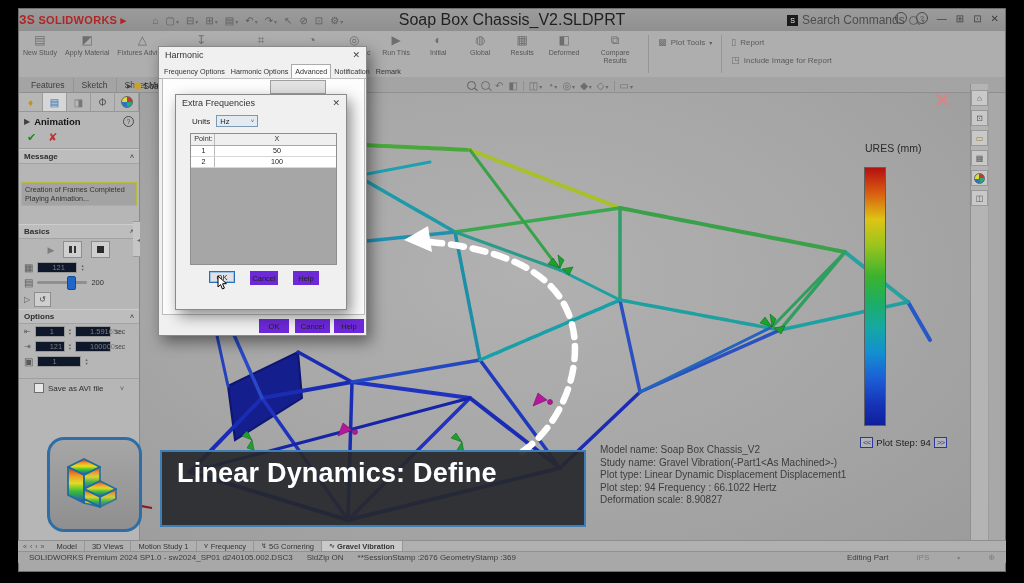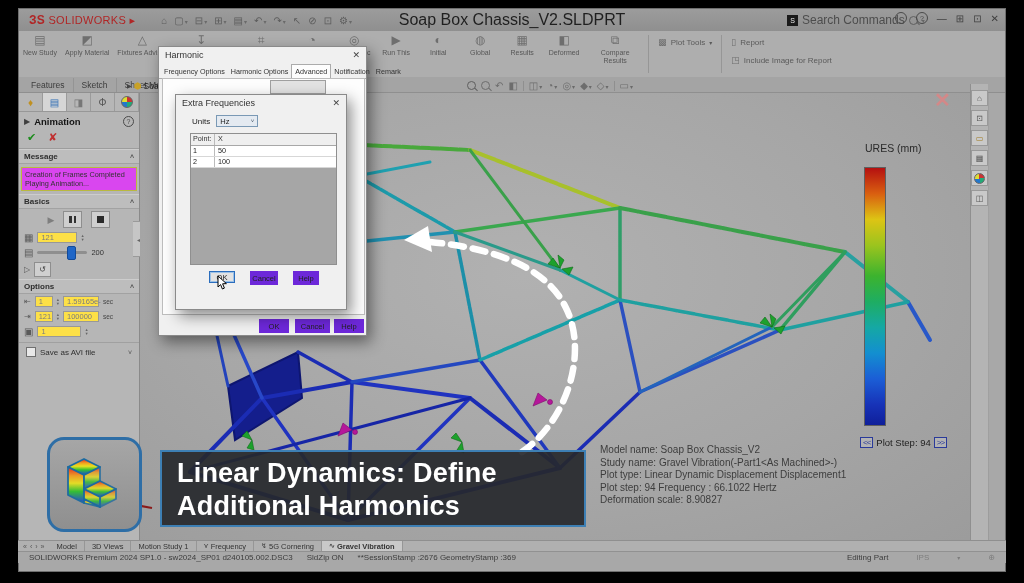--- a/index.html
+++ b/index.html
@@ -3,21 +3,21 @@
 <meta charset="utf-8">
 <style>
   html,body{margin:0;padding:0;background:#000;width:1024px;height:583px;overflow:hidden;
     font-family:"Liberation Sans",sans-serif;-webkit-font-smoothing:antialiased;}
   .abs{position:absolute;}
   #stage{position:relative;width:1024px;height:583px;background:#000;}
   
   #win{left:18px;top:8px;width:988px;height:564px;background:#a8a8a8;border:1px solid #6e6e6e;box-sizing:border-box;}
   
   #titlebar{left:0;top:0;width:100%;height:22px;background:linear-gradient(#9c9c9c,#8f8f8f);display:flex;align-items:center;}
-  .brandmark{color:#b02626;font-weight:normal;font-size:11px;margin-left:10px;letter-spacing:.3px;}
+  .brandmark{color:#b02626;font-weight:bold;font-size:11px;margin-left:0;letter-spacing:.3px;}
   .brandmark b{font-size:12px;}
   .qicons{display:flex;align-items:center;gap:7px;margin-left:26px;color:#5c5c5c;font-size:10px;}
   .qic{cursor:default;}
   .dd::after{content:"▾";font-size:6px;color:#6a6a6a;margin-left:1px;}
   .doc-title{position:absolute;left:0;right:0;text-align:center;font-size:16px;color:#1f1f1f;pointer-events:none;}
   .search-box{position:absolute;right:66px;top:4px;width:152px;height:14px;display:flex;align-items:center;gap:4px;}
   .sq-ic{width:11px;height:11px;background:#1a1a1a;color:#eee;font-size:7px;display:flex;align-items:center;justify-content:center;}
   .search-txt{font-size:12px;color:#4d4d4d;}
   .mag{width:7px;height:7px;border:1.4px solid #5f5f5f;border-radius:50%;position:relative;display:inline-block;}
   .mag::after{content:"";position:absolute;width:4px;height:1.4px;background:#5f5f5f;transform:rotate(45deg);right:-3px;bottom:-1px;}
@@ -40,34 +40,34 @@
   .pmtab{flex:1;display:flex;align-items:center;justify-content:center;font-size:10px;border-right:1px solid #9b9b9b;}
   .pmtab.active{background:#d6d6d6;}
   .wheel{width:10px;height:10px;border-radius:50%;background:conic-gradient(#c33 0 25%,#2a7 25% 50%,#27c 50% 75%,#dd3 75% 100%);border:1px solid #666;}
   .pnl-hdr{display:flex;align-items:center;height:18px;padding:0 5px;gap:4px;}
   .pnl-hdr .play{color:#3f3f3f;font-size:8px;}
   .pnl-hdr .t{font-weight:bold;font-size:9.5px;color:#141414;}
   .pnl-hdr .help{margin-left:auto;}
   .confirm{display:flex;gap:12px;padding:1px 8px 4px;border-bottom:1px solid #9d9d9d;}
   .sect{height:13px;background:#bdbdbd;border-top:1px solid #cdcdcd;border-bottom:1px solid #a2a2a2;display:flex;align-items:center;padding:0 5px;font-size:8px;font-weight:bold;color:#2e2e2e;}
   .sect .car{margin-left:auto;color:#555;font-size:7px;}
-  .msgbox{margin:3px 2px;background:#d946ef;border:1px solid #b9b93f;padding:2px 3px;font-size:7.3px;line-height:9px;color:#333;}
+  .msgbox{margin:18px 2px;background:#a3a3a3;border:1px solid #b9b93f;padding:2px 3px;font-size:7.3px;line-height:9px;color:#333;}
   .row{display:flex;align-items:center;gap:4px;padding:2px 5px;}
   .tbtn{width:17px;height:15px;background:#cfcfcf;border:1px solid #8e8e8e;display:flex;align-items:center;justify-content:center;}
   .pbars{display:flex;gap:2px;}
   .pbars i{width:2.5px;height:7px;background:#333;}
   .stopsq{width:7px;height:7px;background:#2a2a2a;}
-  .fld{background:#fde047;border:1px solid #989898;color:#7c7c7c;font-size:7.5px;height:11px;display:flex;align-items:center;padding:0 3px;box-sizing:border-box;text-align:center;}
+  .fld{background:#0f172a;border:1px solid #989898;color:#7c7c7c;font-size:7.5px;height:11px;display:flex;align-items:center;padding:0 14px;box-sizing:border-box;text-align:center;}
   .spin{display:flex;flex-direction:column;font-size:4.5px;line-height:4px;color:#666;}
   .ic{color:#5a5a5a;font-size:10px;}
   .track{position:relative;width:50px;height:3px;background:#8f8f8f;border-radius:2px;}
   .thumb{position:absolute;top:-5px;width:7px;height:12px;background:#1f66c7;border:1px solid #124a99;border-radius:2px;}
   .sec-lb{font-size:6.5px;color:#444;}
   .chk{width:8px;height:8px;background:#e8e8e8;border:1px solid #6f6f6f;}
-  .avi{display:flex;align-items:center;gap:4px;border-top:1px solid #a0a0a0;margin-top:3px;padding:4px 7px;font-size:8px;color:#2f2f2f;}
+  .avi{display:flex;align-items:center;gap:4px;border-top:1px solid #a0a0a0;margin-top:9px;padding:4px 15px;font-size:8px;color:#2f2f2f;}
   .flyhandle{left:114px;top:212px;width:11px;height:34px;background:#c6c6c6;border:1px solid #9a9a9a;border-left:none;border-radius:0 5px 5px 0;display:flex;align-items:center;justify-content:center;font-size:6px;color:#666;}
   
   #gfx{left:121px;top:84px;width:849px;height:456px;background:radial-gradient(ellipse at 45% 40%,#b1b1b1 0%,#a6a6a6 55%,#9b9b9b 100%);overflow:hidden;}
   .flyout-tree{left:127px;top:78px;width:31px;height:15px;display:flex;align-items:center;gap:2px;overflow:hidden;white-space:nowrap;font-size:8.5px;color:#222;}
   .part-ic{color:#c9a227;font-size:9px;}
   #headsup{left:467px;top:80px;display:flex;align-items:center;gap:5px;color:#6d6d6d;font-size:10px;}
   .hu-sep{width:1px;height:10px;background:#8f8f8f;}
   
   #legend-title{left:865px;top:142px;font-size:10.5px;color:#2a2a2a;}
   #legend-bar{left:864px;top:167px;width:20px;height:257px;border:1px solid #5f5f5f;
@@ -77,21 +77,21 @@
   .stepbtn{border:1px solid #2a3a9a;color:#2a3a9a;font-size:8px;padding:0 2px;letter-spacing:-1px;background:#b3b3b3;}
   
   #modelinfo{left:600px;top:444px;font-size:10px;line-height:12.5px;color:#3d3d3d;}
   
   #taskpane{left:970px;top:84px;width:18px;height:456px;background:#b4b4b4;border-left:1px solid #8f8f8f;display:flex;flex-direction:column;align-items:center;padding-top:6px;gap:4px;box-sizing:border-box;}
   .tp-ic{width:15px;height:14px;border:1px solid #999;background:#c9c9c9;display:flex;align-items:center;justify-content:center;font-size:8px;color:#555;}
   .pinkx{left:934px;top:88px;font-size:20px;color:rgba(224,130,130,.8);font-weight:bold;}
   
   .dlg{background:#f0f0f0;border:1px solid #8a8a8a;box-shadow:4px 6px 14px rgba(0,0,0,.45);box-sizing:border-box;}
   #harmonic{left:158px;top:46px;width:209px;height:290px;z-index:10;}
-  #extrafreq{left:175px;top:94px;width:172px;height:216px;z-index:11;}
+  #extrafreq{left:175px;top:94px;width:172px;height:216px;z-index:11;text-align:center;}
   .dlg-title{height:16px;display:flex;align-items:center;padding:0 6px;font-size:9px;color:#333;}
   .dlg-x{margin-left:auto;color:#444;font-size:9px;}
   .tabstrip{display:flex;align-items:flex-end;height:15px;border-bottom:1px solid #ababab;padding:0 2px;}
   .dtab{font-size:7.2px;color:#333;padding:2px 3px;white-space:nowrap;}
   .dtab.active{background:#fdfdfd;border:1px solid #ababab;border-bottom:1px solid #fdfdfd;position:relative;top:1px;}
   .dlg-body{position:absolute;left:3px;top:31px;width:201px;height:235px;background:#fdfdfd;border:1px solid #bdbdbd;}
   .hid-combo{position:absolute;left:111px;top:33px;width:54px;height:12px;background:#e2e2e2;border:1px solid #9f9f9f;}
   .btn{position:absolute;height:12px;background:#e2e2e2;border:7px solid #6d28d9;font-size:7.5px;color:#222;display:flex;align-items:center;justify-content:center;box-sizing:border-box;}
   .btn.focus{border:1px solid #2a6dbd;box-shadow:0 0 0 1px #9cc1e6 inset;}
   .units-row{position:absolute;left:16px;top:20px;display:flex;align-items:center;gap:6px;font-size:8px;color:#222;}
@@ -555,21 +555,20 @@
         <polygon points="21,22 37,14 37,28 21,36" opacity=".8"></polygon>
         <polygon points="21,36 37,28 53,36 37,44" opacity=".9"></polygon>
         <polygon points="53,36 53,46 37,54 37,44" opacity=".75"></polygon>
         <polygon points="21,36 37,44 37,54 21,46" opacity=".85"></polygon>
         <polygon points="21,50 21,46 37,54 37,54" opacity=".85"></polygon>
       </g>
     </svg>
   </div>
   <div class="abs" id="banner">
     <div>Linear Dynamics: Define</div>
-    <div>Additional Harmonics</div>
   </div>
 
   <div class="abs" id="motionbar" style="left:18px;width:988px;z-index:3">
     <span class="mnav">
         <span>«</span>
         <span>‹</span>
         <span>›</span>
         <span>»</span>
       </span>
     <span class="mtab">

